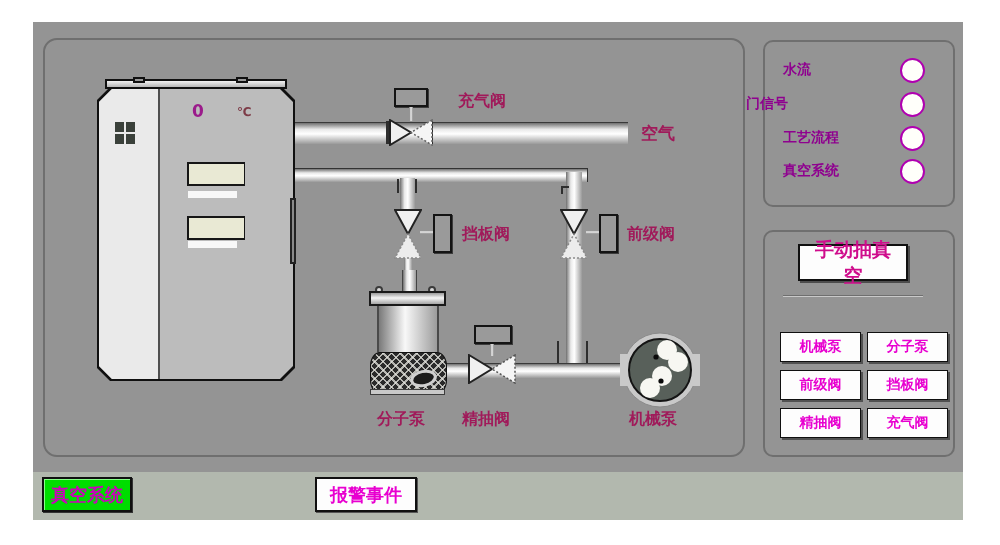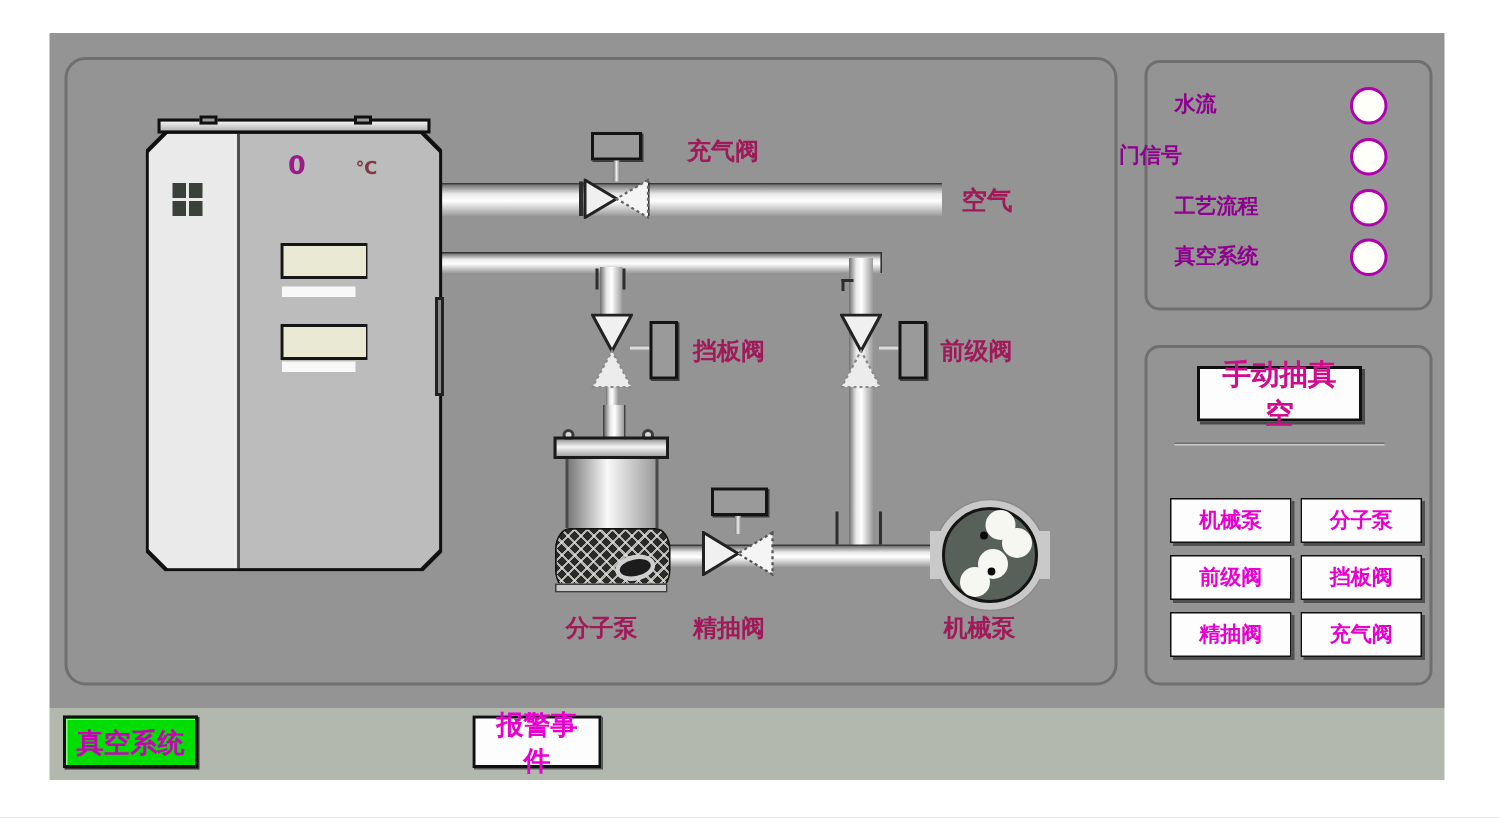--- a/index.html
+++ b/index.html
@@ -179,15 +179,15 @@
   <button class="abs btn" id="manual-btn" style="left:798px;top:244px;width:110px;height:37px;">手动抽真空</button>
   <div class="abs divider" style="left:783px;top:295px;width:140px;"></div>
   <button class="abs btn btn-sm" style="left:780px;top:332px;width:81px;height:30px;">机械泵</button>
   <button class="abs btn btn-sm" style="left:867px;top:332px;width:81px;height:30px;">分子泵</button>
   <button class="abs btn btn-sm" style="left:780px;top:370px;width:81px;height:30px;">前级阀</button>
   <button class="abs btn btn-sm" style="left:867px;top:370px;width:81px;height:30px;">挡板阀</button>
   <button class="abs btn btn-sm" style="left:780px;top:408px;width:81px;height:30px;">精抽阀</button>
   <button class="abs btn btn-sm" style="left:867px;top:408px;width:81px;height:30px;">充气阀</button>
 
   <button class="abs btn nav-btn active" style="left:42px;top:477px;width:90px;height:35px;text-align:right;">真空系统</button>
-  <button class="abs btn nav-btn" style="left:315px;top:477px;width:86px;height:35px;">报警事件</button>
+  <button class="abs btn nav-btn" style="left:315px;top:477px;width:102px;height:35px;">报警事件</button>
 
 </div>
 
 </body></html>

